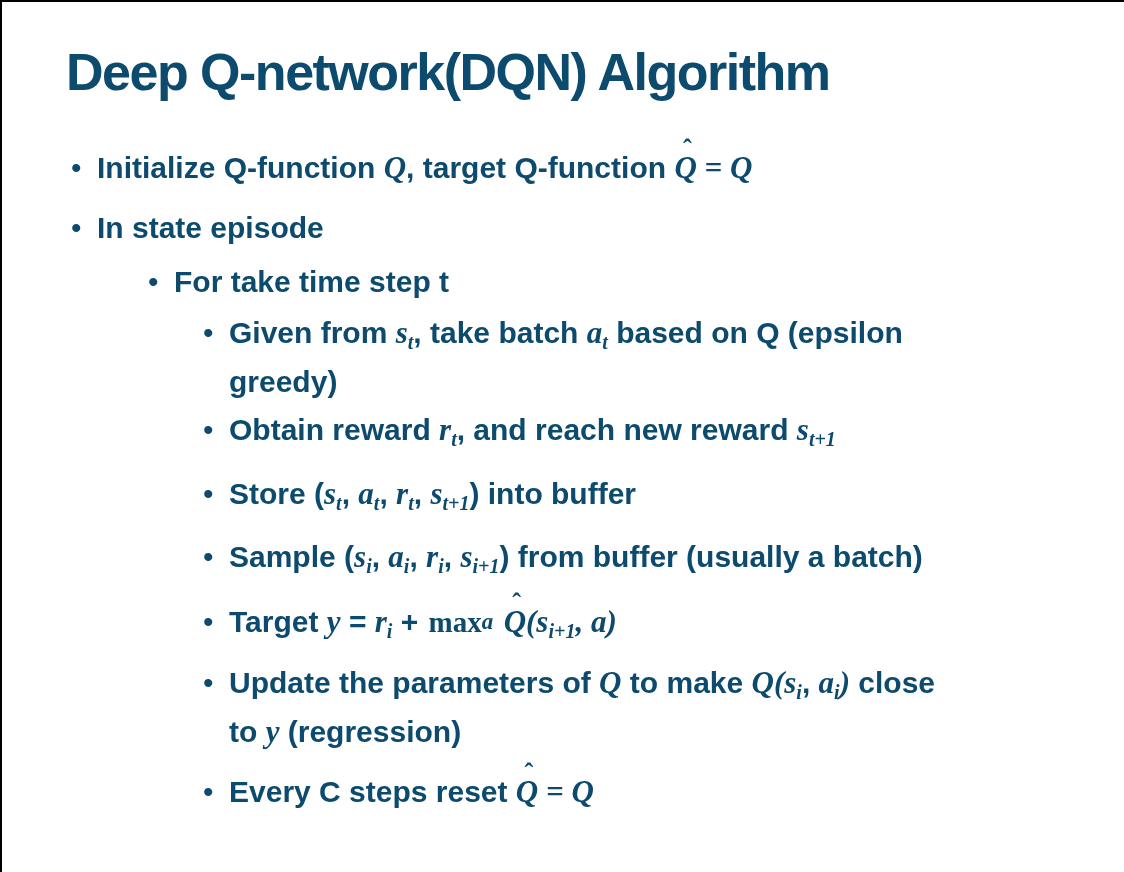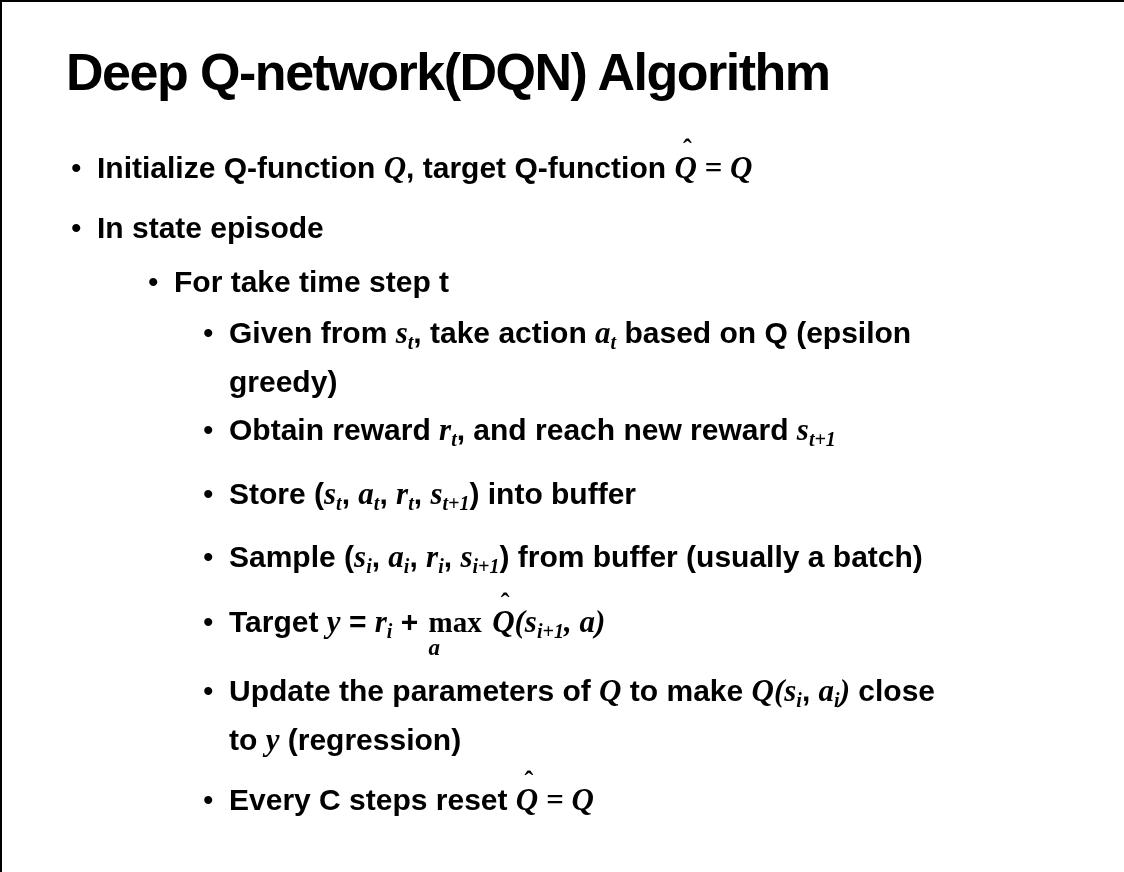--- a/index.html
+++ b/index.html
@@ -5,21 +5,21 @@
   html,body{margin:0;padding:0;background:#e8e8e8;}
   .slide{
     position:relative;
     width:1124px;height:872px;
     background:#ffffff;
     border-left:2px solid #000;
     border-top:2px solid #000;
     box-sizing:border-box;
     overflow:hidden;
     font-family:"Liberation Sans", sans-serif;
-    color:#000000;
+    color:#0c4a6e;
   }
   .title{
     position:absolute;
     left:64px;top:42px;
     font-size:52px;
     font-weight:bold;
     letter-spacing:-1.5px;
     line-height:1.1;
     white-space:nowrap;
   }
@@ -66,21 +66,22 @@
     position:absolute;
     left:58%;
     top:-0.42em;
     transform:translateX(-50%);
     font-style:normal;
     font-size:0.85em;
     line-height:1;
   }
   .maxu{
     display:inline-flex;
-    flex-direction:column;
+    flex-direction:row;
+    align-items:center;
     line-height:1;
     margin:0 2px;
   }
   .maxu .maxtop{
     font-family:"Liberation Serif", serif;
     font-size:29px;
     line-height:30px;
   }
   .maxu .maxunder{
     font-family:"Liberation Serif", serif;
@@ -102,21 +103,21 @@
       <div class="row l1">
         <span class="marker">•</span>
         <div class="body"><span class="txt">In state episode</span></div>
       </div>
       <div class="row l2">
         <span class="marker">•</span>
         <div class="body"><span class="txt">For take time step t</span></div>
       </div>
       <div class="row l3">
         <span class="marker">•</span>
-        <div class="body"><span class="txt">Given from </span><span class="m">s<span class="msub">t</span></span><span class="txt">, take action </span><span class="m">a<span class="msub">t</span></span><span class="txt"> based on Q (epsilon</span><br><span class="txt">greedy)</span></div>
+        <div class="body"><span class="txt">Given from </span><span class="m">s<span class="msub">t</span></span><span class="txt">, take batch </span><span class="m">a<span class="msub">t</span></span><span class="txt"> based on Q (epsilon</span><br><span class="txt">greedy)</span></div>
       </div>
       <div class="row l3">
         <span class="marker">•</span>
         <div class="body"><span class="txt">Obtain reward </span><span class="m">r<span class="msub">t</span></span><span class="txt">, and reach new reward </span><span class="m">s<span class="msub">t+1</span></span></div>
       </div>
       <div class="row l3">
         <span class="marker">•</span>
         <div class="body"><span class="txt">Store (</span><span class="m">s<span class="msub">t</span></span><span class="txt">, </span><span class="m">a<span class="msub">t</span></span><span class="txt">, </span><span class="m">r<span class="msub">t</span></span><span class="txt">, </span><span class="m">s<span class="msub">t+1</span></span><span class="txt">) into buffer</span></div>
       </div>
       <div class="row l3">

